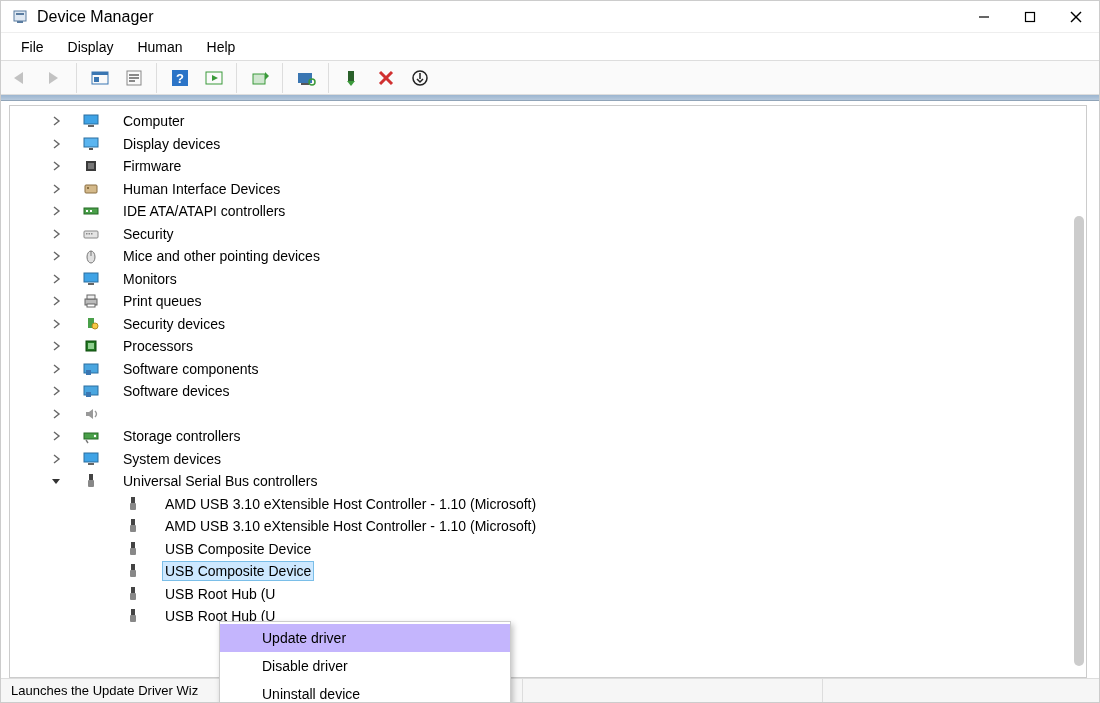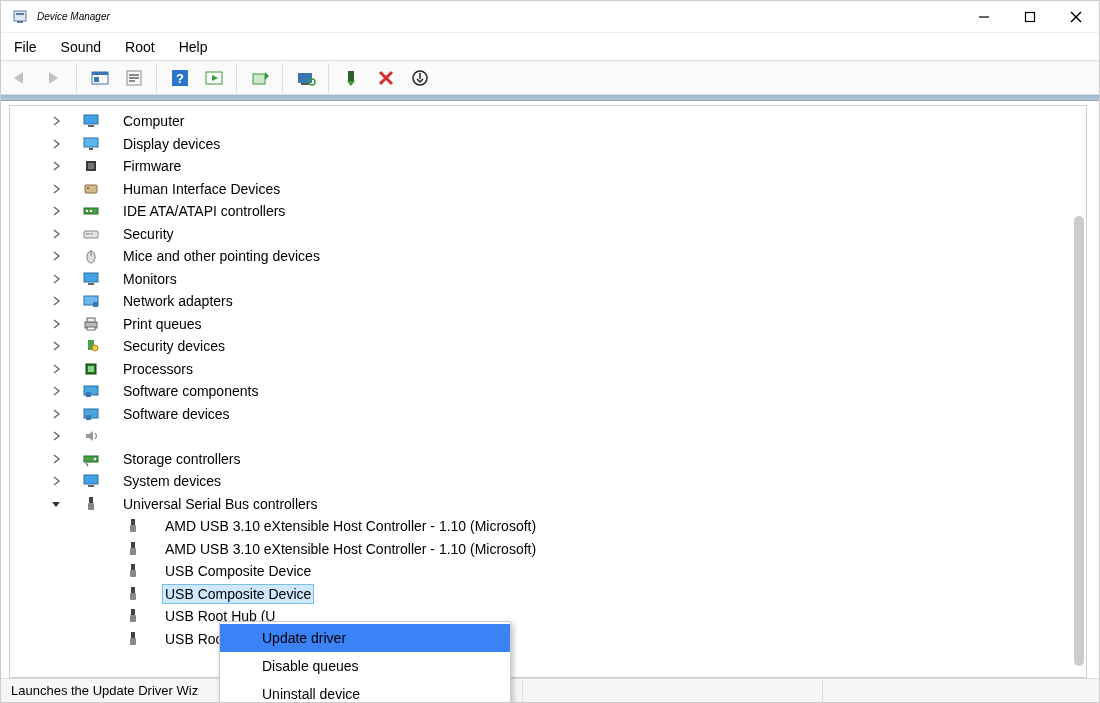--- a/index.html
+++ b/index.html
@@ -1,25 +1,25 @@
 <!DOCTYPE html>
 <html><head>
 <meta charset="utf-8">
 <style>
   * { box-sizing: border-box; }
   html, body { margin: 0; padding: 0; font-family: "Segoe UI", Arial, sans-serif; font-size: 14px; background: #fff; color: #000; }
   .window { width: 1100px; height: 703px; display: flex; flex-direction: column; border: 1px solid #ccc; position: relative; overflow: hidden; }
   
   .titlebar { height: 32px; display: flex; align-items: center; border-bottom: 1px solid #eee; }
   .titlebar .app-icon { width: 18px; height: 18px; margin: 0 8px 0 10px; display:flex; align-items:center; justify-content:center; }
-  .titlebar .title { flex: 1; font-size: 10px; font-style: italic; }
+  .titlebar .title { flex: 1; font-size: 16px; }
   .titlebar .win-btns { display: flex; }
   .titlebar .win-btn { width: 46px; height: 32px; display:flex; align-items:center; justify-content:center; }
   
-  .menubar { height: 28px; display: flex; align-items: center; padding: 0 1px; border-bottom: 1px solid #ddd; font-size: 14px; }
+  .menubar { height: 28px; display: flex; align-items: center; padding: 0 8px; border-bottom: 1px solid #ddd; font-size: 14px; }
   .menubar .menu-item { padding: 4px 12px; }
   
   .toolbar { height: 34px; display: flex; align-items: center; padding: 0 2px; gap: 0; border-bottom: 1px solid #ddd; background:#fafafa; }
   .toolbar .tool { width: 34px; height: 30px; display:flex; align-items:center; justify-content:center; border: 1px solid transparent; border-radius:2px; }
   .toolbar .sep { width: 6px; height: 30px; border-right: 1px solid #ddd; margin-right:6px; }
   .toolbar .tool.disabled { opacity: 0.4; }
   
   .header-strip { height: 6px; background: linear-gradient(#9bb5d0,#b7c9dc); border-bottom:1px solid #90a4b8; }
   
   .body { flex: 1; display:flex; overflow:hidden; }
@@ -32,21 +32,21 @@
   .icon-slot { width: 18px; height: 18px; margin-right: 5px; display:flex; align-items:center; justify-content:center; }
   .lbl { padding: 1px 2px; }
   
   .statusbar { height: 24px; border-top: 1px solid #ddd; display:flex; align-items:flex-start; padding: 0 6px; font-size: 13px; background:#f6f6f6; position:relative; }
   .statusbar .cell { border-right:1px solid #ddd; height:100%; display:flex; align-items:center; padding:0 4px;}
   .statusbar .cell.first { width:516px; }
   .statusbar .cell.mid {  width:300px; }
   
   .context-menu { position:absolute; left: 218px; top: 620px; width: 292px; background:#fff; border:1px solid #ccc; box-shadow: 2px 3px 6px rgba(0,0,0,0.25); z-index:100; padding:2px 0;}
   .context-menu .cm-item { height: 28px; display:flex; align-items:center; padding-left:42px; font-size:14px; }
-  .context-menu .cm-item.hovered, .context-menu .cm-item:hover { background:#3b82f6; }
+  .context-menu .cm-item.hovered, .context-menu .cm-item:hover { background:#c4b5fd; }
   
   .scrollbar-stub { position:absolute; right:2px; top:110px; width:10px; height:450px; background:#ccc; border-radius:5px; }
   
   svg { display:block; }
 </style>
 </head>
 <body>
 
 <div class="window">
 
@@ -74,22 +74,22 @@
           <svg width="12" height="12">
             <line x1="1" y1="1" x2="11" y2="11" stroke="#000" stroke-width="1.4"></line>
             <line x1="11" y1="1" x2="1" y2="11" stroke="#000" stroke-width="1.4"></line>
           </svg>
         </div>
     </div>
   </div>
 
   <div class="menubar">
     <div class="menu-item">File</div>
-    <div class="menu-item">Sound</div>
-    <div class="menu-item">Root</div>
+    <div class="menu-item">Display</div>
+    <div class="menu-item">Human</div>
     <div class="menu-item">Help</div>
   </div>
 
   <div class="toolbar">
     <div class="tool disabled">
         <svg width="20" height="16">
           <path d="M13 2 L4 8 L13 14 Z" fill="#707070"></path>
         </svg>
       </div>
     <div class="tool disabled">
@@ -283,34 +283,20 @@
             <span class="lbl">Monitors</span>
           </div>
           <div class="tree-row">
             <span class="arrow">
               <svg width="10" height="10">
                 <path d="M3 1 L8 5 L3 9" fill="none" stroke="#666" stroke-width="1.4"></path>
               </svg>
             </span>
             <span class="icon-slot">
               <svg width="16" height="16">
-                <rect x="1" y="3" width="14" height="9" fill="#6bb8ef" stroke="#2b6ea0"></rect>
-                <rect x="10" y="9" width="5" height="5" fill="#3a76b2"></rect>
-              </svg>
-            </span>
-            <span class="lbl">Network adapters</span>
-          </div>
-          <div class="tree-row">
-            <span class="arrow">
-              <svg width="10" height="10">
-                <path d="M3 1 L8 5 L3 9" fill="none" stroke="#666" stroke-width="1.4"></path>
-              </svg>
-            </span>
-            <span class="icon-slot">
-              <svg width="16" height="16">
                 <rect x="2" y="6" width="12" height="6" fill="#bbb" stroke="#666"></rect>
                 <rect x="4" y="2" width="8" height="4" fill="#eee" stroke="#666"></rect>
                 <rect x="4" y="11" width="8" height="3" fill="#fff" stroke="#666"></rect>
               </svg>
             </span>
             <span class="lbl">Print queues</span>
           </div>
           <div class="tree-row">
             <span class="arrow">
               <svg width="10" height="10">
@@ -489,17 +475,17 @@
   </div>
 
   <div class="statusbar">
     <div class="cell first">Launches the Update Driver Wiz</div>
     <div class="cell mid"></div>
     <div class="cell" style="flex:1;border-right:none"></div>
   </div>
 
   <div class="context-menu" id="context-menu">
       <div class="cm-item hovered">Update driver</div>
-      <div class="cm-item">Disable queues</div>
+      <div class="cm-item">Disable driver</div>
       <div class="cm-item">Uninstall device</div>
     </div>
 
 </div>
 
 </body></html>

